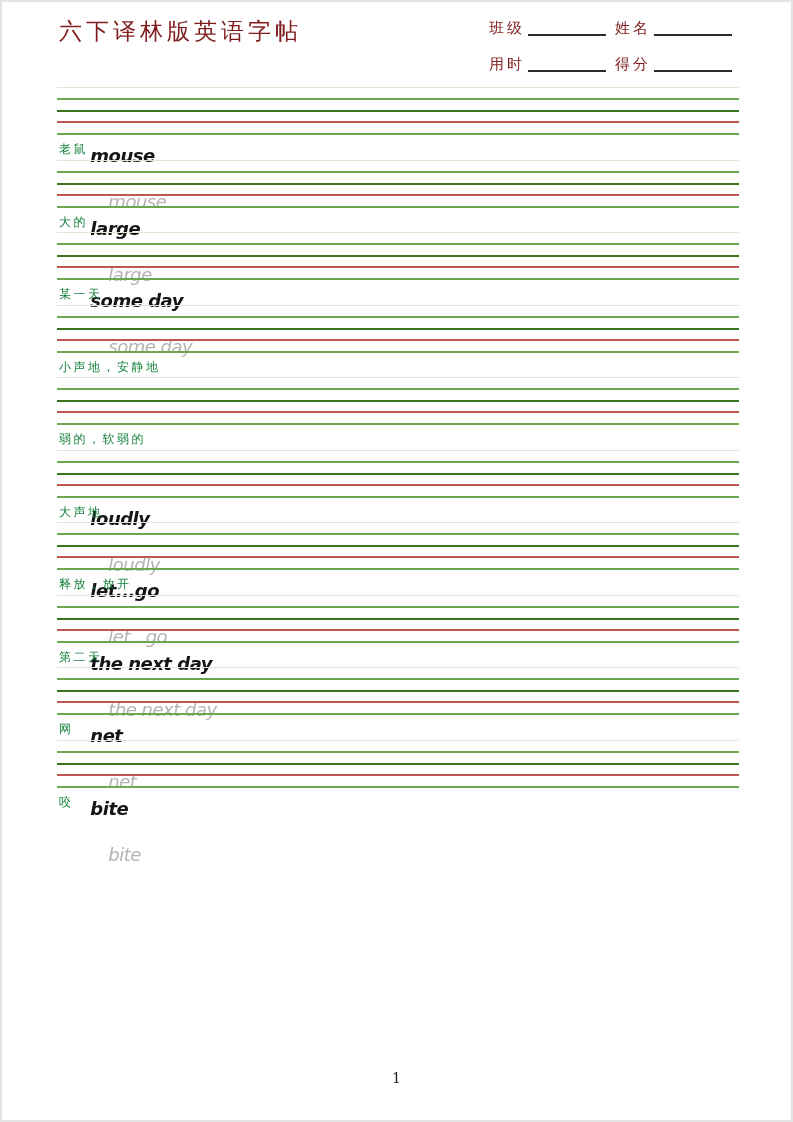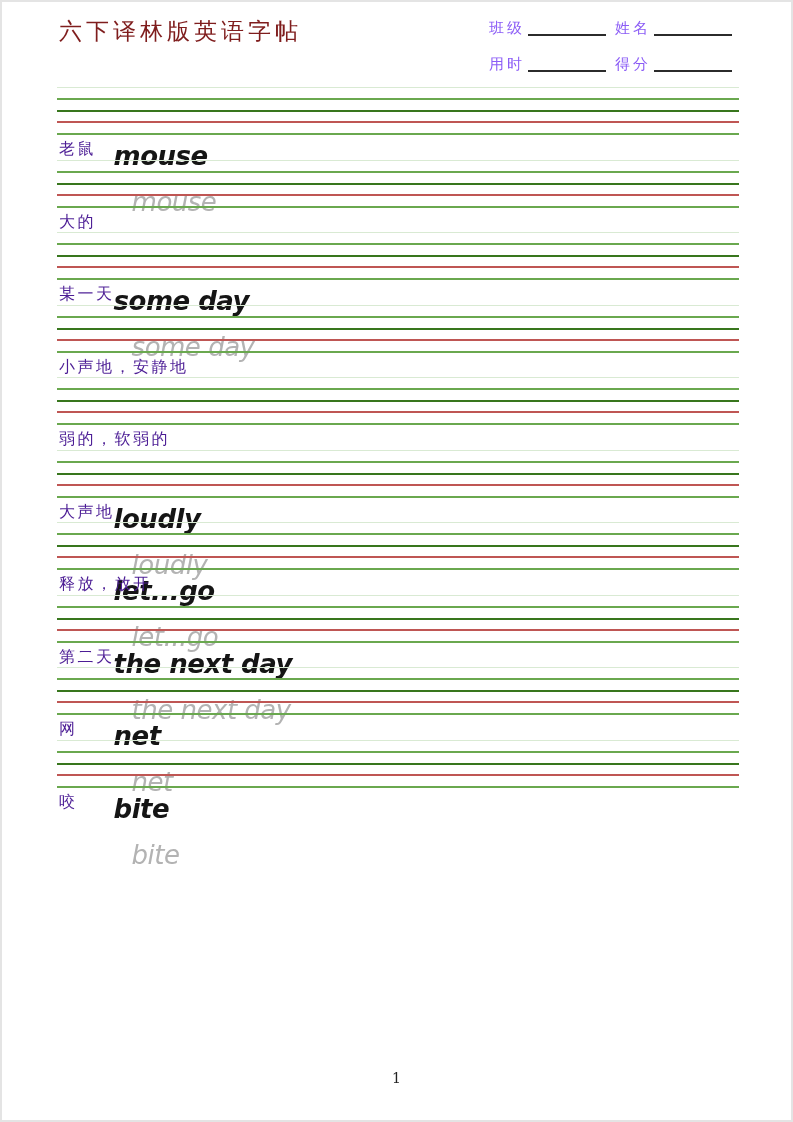--- a/index.html
+++ b/index.html
@@ -19,21 +19,21 @@
     position:absolute; left:57px; top:14px;
     font-size:23px; letter-spacing:4px; color:#7f1d1d;
     font-family:"DejaVu Serif","Liberation Serif",serif;
   }
   .header-fields {
     position:absolute; left:487px; top:14px; width:252px;
   }
   .hrow { display:flex; height:22px; margin-bottom:14px; }
   .hfield { width:126px; display:flex; align-items:flex-end; }
   .hlabel {
-    font-size:15px; letter-spacing:3px; color:#8b5cf6;
+    font-size:15px; letter-spacing:3px; color:#7f1d1d;
     line-height:20px; white-space:nowrap;
   }
   .blank {
     flex:1; height:14px; margin:0 9px 2px 3px;
     border-bottom:2px solid #2b2b2b;
   }
 
   
   .entries {
     position:absolute; left:55px; top:85px; width:682px;
@@ -41,32 +41,32 @@
   .entry { position:relative; height:72.5px; }
   .guide-lines { position:absolute; left:0; top:0; right:0; height:48px; }
   .gl { position:absolute; left:0; right:0; }
   .gl0 { top:0;    height:1px; background:var(--line-faint,#d9ead3); }
   .gl1 { top:11px; height:2px; background:var(--line-green,#6aa84f); }
   .gl2 { top:23px; height:2px; background:var(--line-dark,#38761d); }
   .gl3 { top:34px; height:2px; background:var(--line-red,#bf5654); }
   .gl4 { top:46px; height:2px; background:var(--line-green,#6aa84f); }
 
   .wordrow {
-    position:absolute; left:10px; top:0;
+    position:absolute; left:2px; top:0;
     line-height:46px; white-space:pre;
     font-family:"DejaVu Sans","Liberation Sans",sans-serif;
-    font-style:italic; font-size:26px; letter-spacing:-0.5px;
+    font-style:italic; font-size:18px; letter-spacing:-0.5px;
   }
   .word  { font-weight:700; color:var(--word-color,#151515); }
   .trace { font-weight:400; color:var(--trace-color,#b3b3b3); margin-left:18px; }
 
   .meaning {
     position:absolute; left:2px; top:52px;
-    font-size:16px; line-height:20px; letter-spacing:2.5px;
-    color:#4c1d95;
+    font-size:12px; line-height:20px; letter-spacing:2.5px;
+    color:#15803d;
     font-family:"DejaVu Serif","Liberation Serif",serif;
     white-space:nowrap;
   }
 
   
   .page-number {
     position:absolute; left:0; right:0; top:1068px;
     text-align:center; font-size:14px; color:#222;
     font-family:"DejaVu Serif","Liberation Serif",serif;
   }
@@ -118,20 +118,24 @@
   </div>
 
   <div class="entry">
     <div class="guide-lines">
       <div class="gl gl0"></div>
       <div class="gl gl1"></div>
       <div class="gl gl2"></div>
       <div class="gl gl3"></div>
       <div class="gl gl4"></div>
     </div>
+    <div class="wordrow">
+      <span class="word">large</span>
+      <span class="trace">large</span>
+    </div>
     <div class="meaning">大的</div>
   </div>
 
 
 
 
   <div class="entry">
     <div class="guide-lines">
       <div class="gl gl0"></div>
       <div class="gl gl1"></div>

